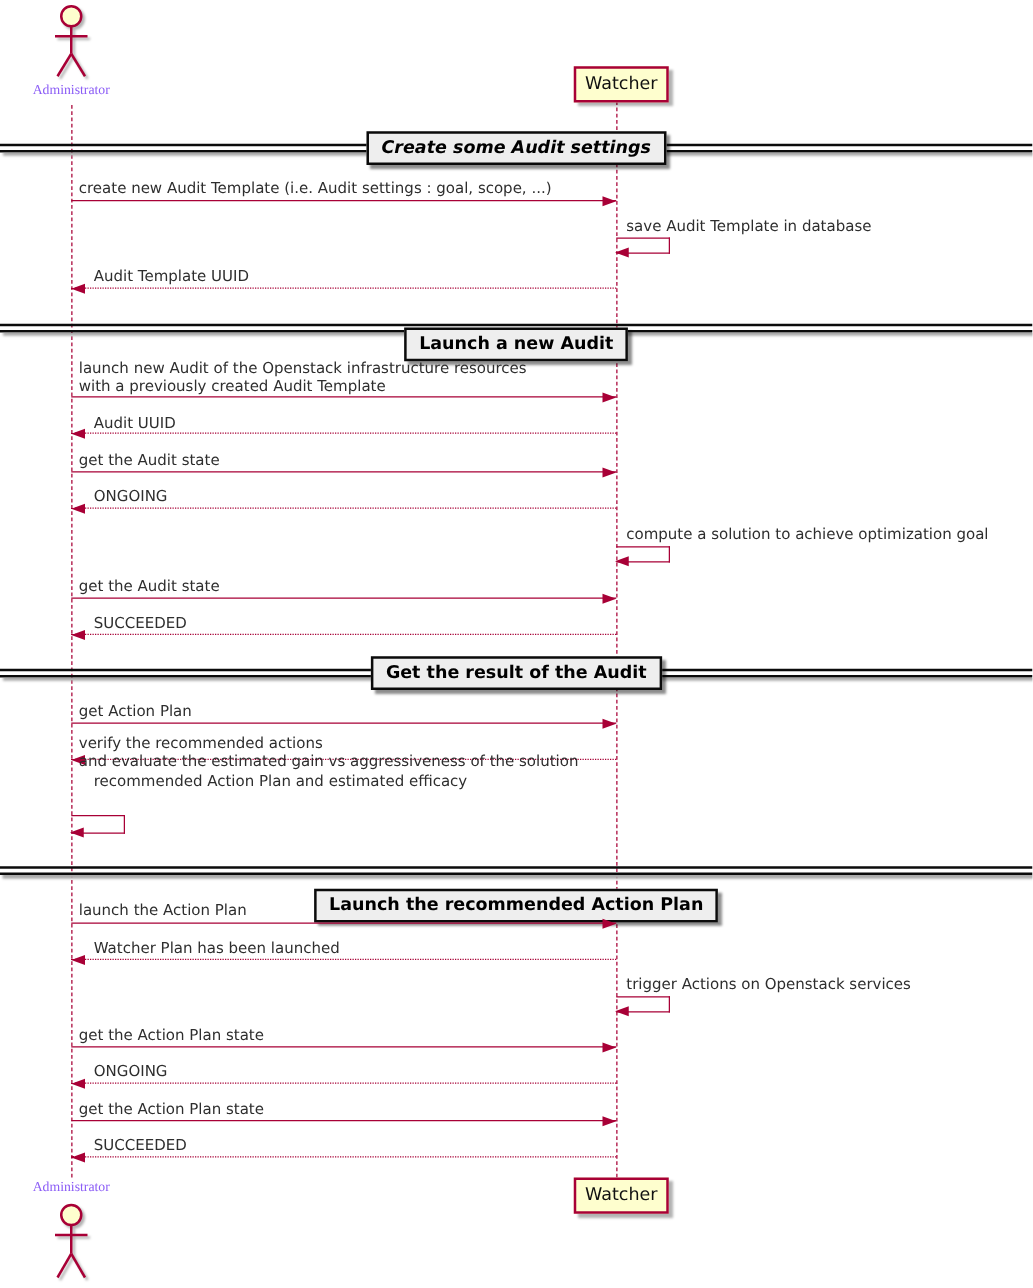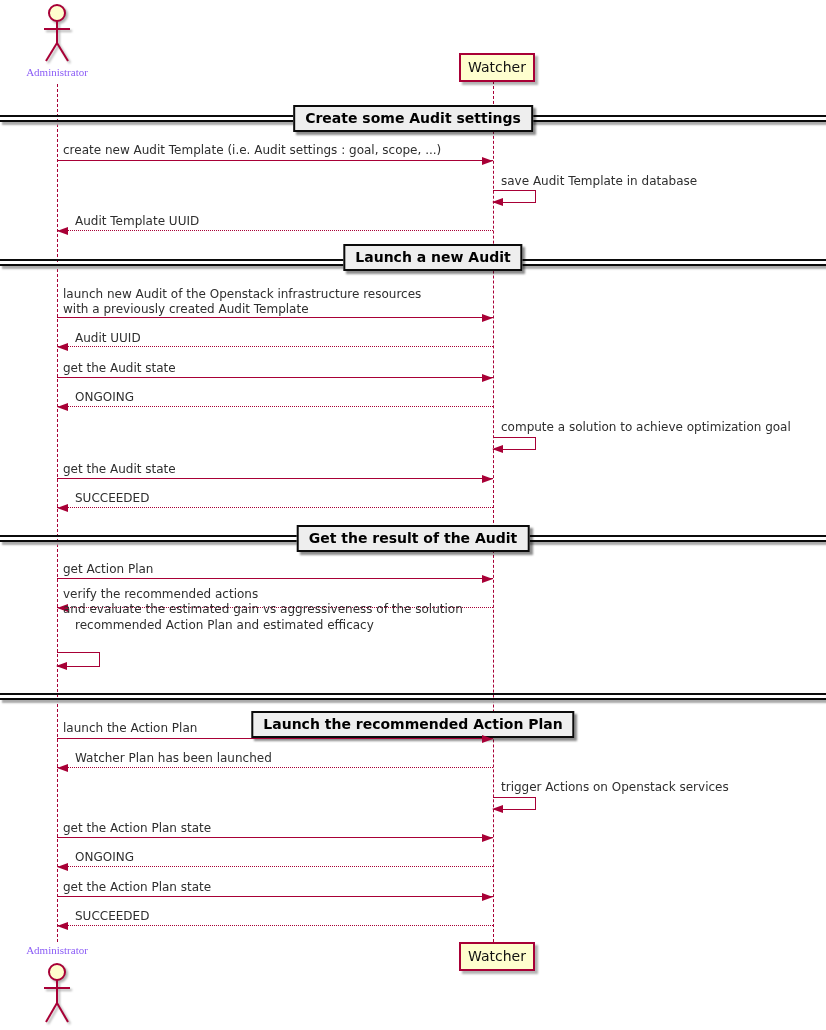--- a/index.html
+++ b/index.html
@@ -53,39 +53,39 @@
   <line x1="15" y1="18" x2="15" y2="40" stroke="#A80036" stroke-width="2"></line>
   <line x1="2" y1="26" x2="28" y2="26" stroke="#A80036" stroke-width="2"></line>
   <line x1="15" y1="40" x2="4" y2="58" stroke="#A80036" stroke-width="2"></line>
   <line x1="15" y1="40" x2="26" y2="58" stroke="#A80036" stroke-width="2"></line>
 </svg>
 <div class="actor-label" style="left:57px;top:66px;">Administrator</div>
 
 <div class="pbox" style="left:459px;top:53px;">Watcher</div>
 
 <div class="divline" style="top:115px;"></div>
-<div class="divbox" style="top:105px;">Create some Audit settings</div>
+<div class="divbox" style="top:105px;font-style:italic;">Create some Audit settings</div>
 
 <div class="mtext" style="left:63px;top:143px;">create new Audit Template (i.e. Audit settings : goal, scope, ...)</div>
 <div class="mline solid" style="top:160px;">
     <i class="ah-r"></i>
   </div>
 
 <div class="mtext" style="left:501px;top:174px;">save Audit Template in database</div>
 <div class="self-loop" style="left:493px;top:190px;">
     <i class="ah-l"></i>
   </div>
 
 <div class="mtext" style="left:75px;top:214px;">Audit Template UUID</div>
 <div class="mline dotted" style="top:230px;">
     <i class="ah-l"></i>
   </div>
 
 <div class="divline" style="top:259px;"></div>
-<div class="divbox" style="top:244px;margin-left:20px;">Launch a new Audit</div>
+<div class="divbox" style="top:262px;">Launch a new Audit</div>
 
 <div class="mtext" style="left:63px;top:287px;">launch new Audit of the Openstack infrastructure resources
 with a previously created Audit Template</div>
 <div class="mline solid" style="top:317px;">
     <i class="ah-r"></i>
   </div>
 
 <div class="mtext" style="left:75px;top:331px;text-align:right;">Audit UUID</div>
 <div class="mline dotted" style="top:346px;">
     <i class="ah-l"></i>

